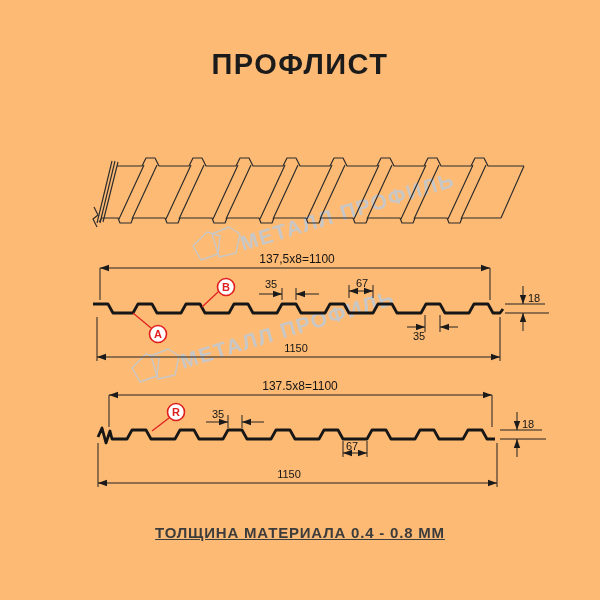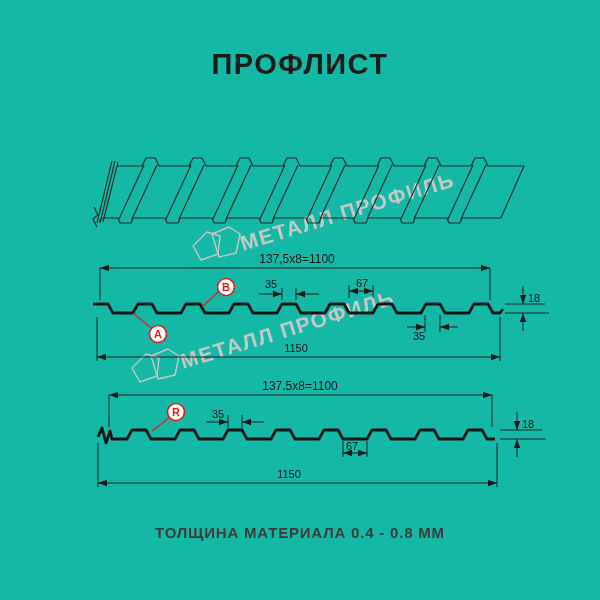--- a/index.html
+++ b/index.html
@@ -1,23 +1,23 @@
 <!DOCTYPE html>
 <html><head>
 <meta charset="utf-8">
 <style>
   html,body{margin:0;padding:0;background:#ffffff;}
-  #stage{position:relative;width:600px;height:600px;background:#14b8a6;overflow:hidden;
+  #stage{position:relative;width:600px;height:600px;background:#fdba74;overflow:hidden;
          font-family:"Liberation Sans",sans-serif;}
   .header{position:absolute;top:48px;left:0;width:600px;text-align:center;}
   .title{font-size:29px;font-weight:800;letter-spacing:1.5px;color:#1b1b1b;margin:0;
          font-family:"Liberation Sans",sans-serif;}
   .subtitle{margin-top:7px;font-size:13px;font-weight:700;letter-spacing:1.5px;color:#222;}
   .footer{position:absolute;top:524px;left:0;width:600px;text-align:center;
-          font-size:15px;font-weight:700;letter-spacing:0.8px;color:#3c3c3c;}
+          font-size:15px;font-weight:700;letter-spacing:0.8px;color:#3c3c3c;text-decoration:underline;}
   svg{position:absolute;left:0;top:0;}
   .thick{stroke:#161616;stroke-width:2.8;fill:none;stroke-linejoin:round;}
   .thin{stroke:#222;stroke-width:1;fill:none;}
   .sheet{stroke:#2b2b2b;stroke-width:1.15;fill:none;stroke-linejoin:round;}
   .redline{stroke:#e01e1e;stroke-width:1.2;}
   .mcirc{fill:#ffffff;stroke:#e01e1e;stroke-width:1.6;}
   text{font-family:"Liberation Sans",sans-serif;fill:#141414;}
   .dim{font-size:11px;}
   .dimbig{font-size:12px;}
   .mletter{font-size:11px;font-weight:bold;fill:#e01e1e;text-anchor:middle;}

